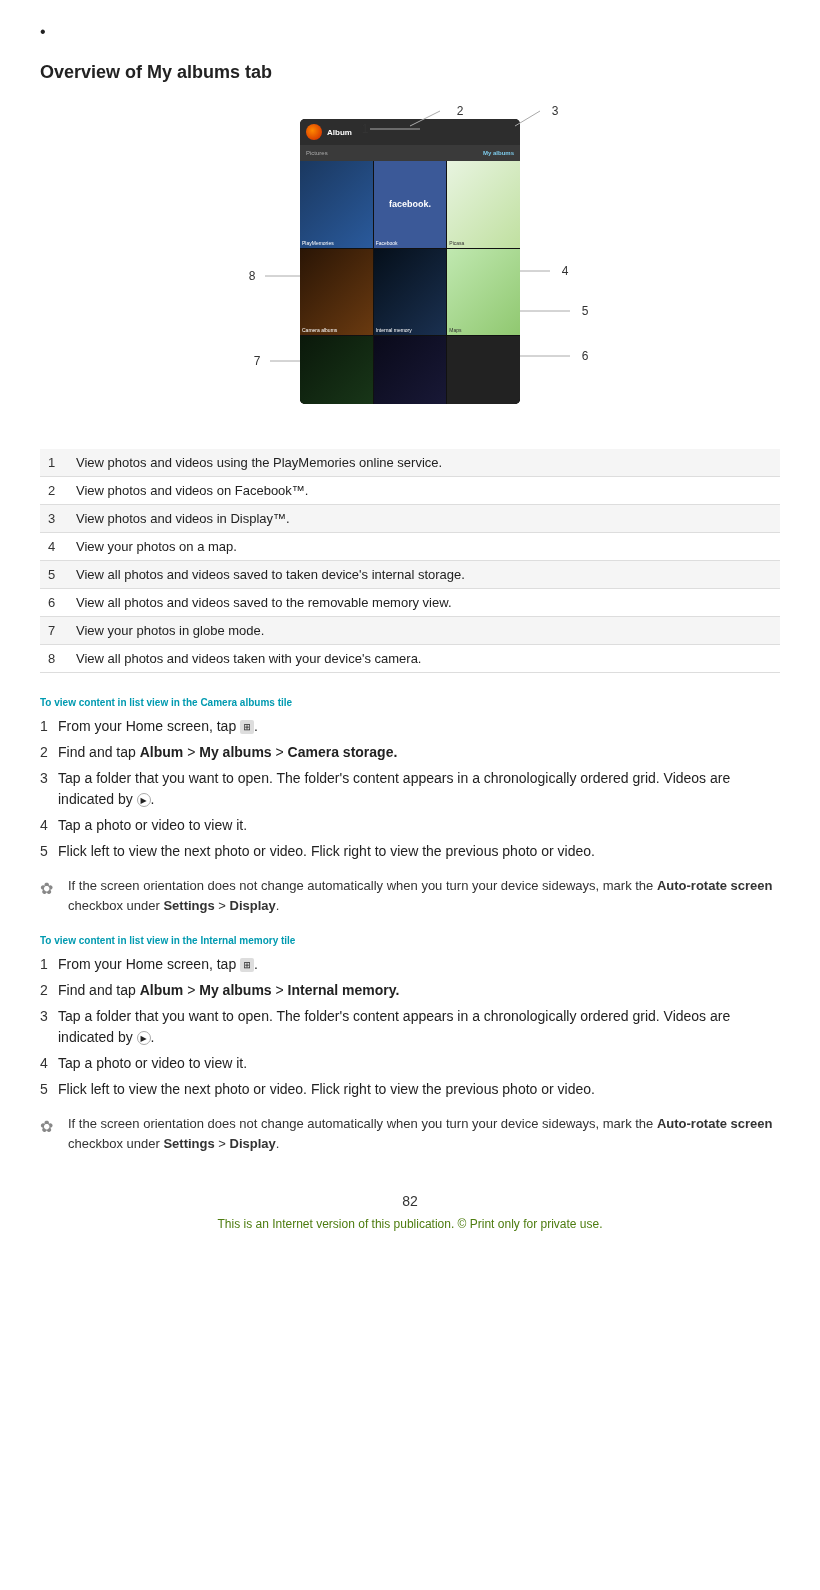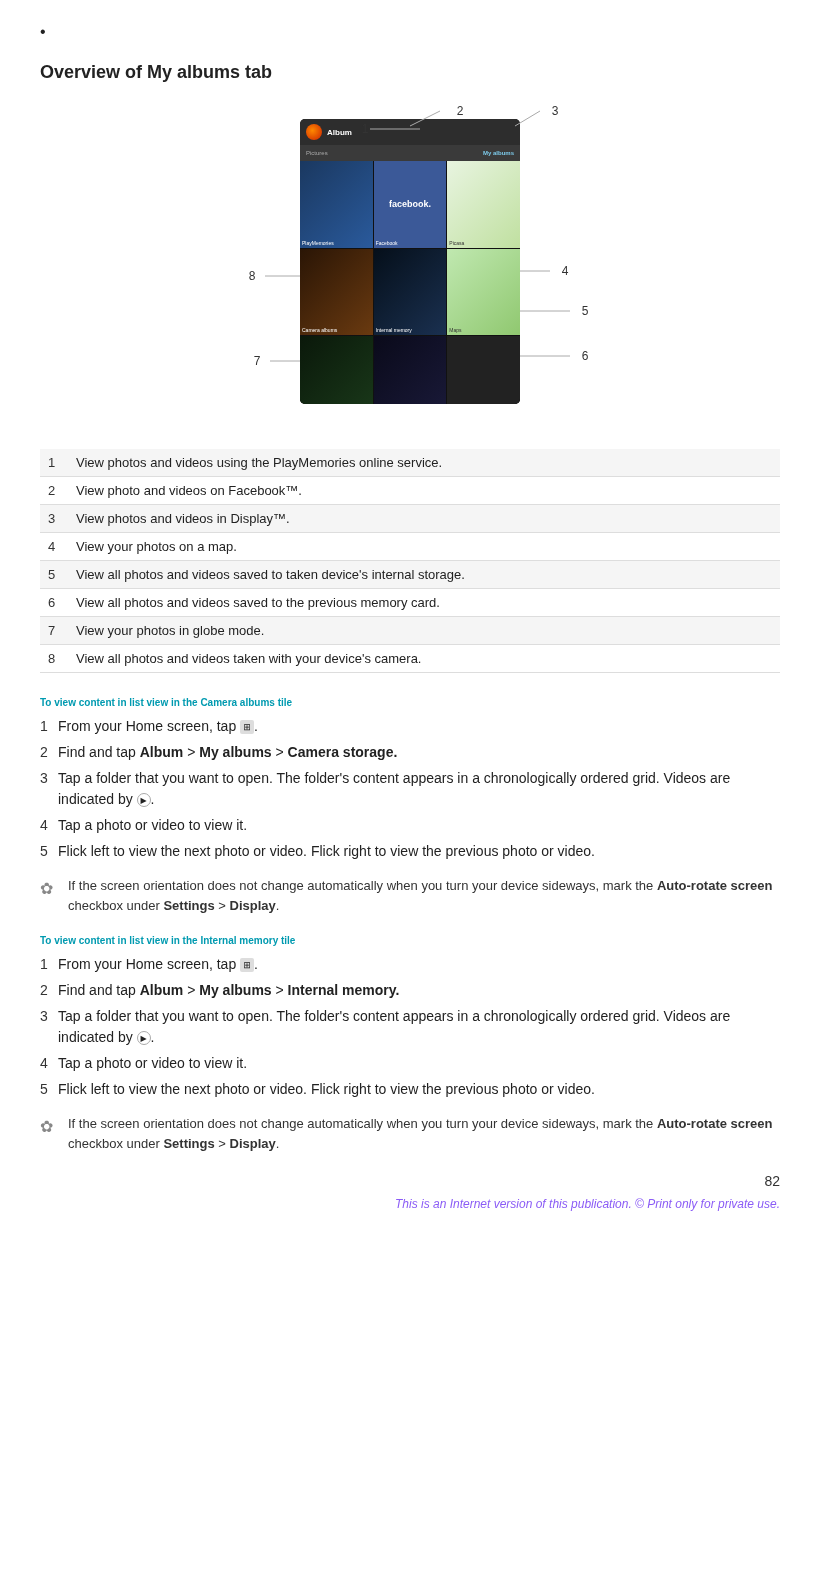--- a/index.html
+++ b/index.html
@@ -84,33 +84,32 @@
     .tip-icon {
       font-size: 16px;
       color: #888;
       margin-right: 8px;
       margin-top: 1px;
       min-width: 20px;
     }
     .tip-text strong { font-weight: bold; }
 
     .page-footer {
-      margin-top: 20px;
-      text-align: right;
+      margin-top: 40px;
+      text-align: center;
       border-top: none;
     }
     .page-num {
       font-size: 14px;
       color: #333;
       margin-bottom: 8px;
     }
     .footer-note {
       font-size: 12px;
-      color: #8b5cf6;
-      font-style: italic;
+      color: #4d7c0f;
     }
 
     .diagram-outer {
       position: relative;
       width: 520px;
       margin: 0 auto 18px auto;
     }
   </style>
 </head>
 <body>
@@ -200,37 +199,37 @@
 </div>
 
 <table class="num-table">
   <tbody id="table-body">
       <tr>
         <td>1</td>
         <td>View photos and videos using the PlayMemories online service.</td>
       </tr>
       <tr>
         <td>2</td>
-        <td>View photo and videos on Facebook™.</td>
+        <td>View photos and videos on Facebook™.</td>
       </tr>
       <tr>
         <td>3</td>
         <td>View photos and videos in Display™.</td>
       </tr>
       <tr>
         <td>4</td>
         <td>View your photos on a map.</td>
       </tr>
       <tr>
         <td>5</td>
         <td>View all photos and videos saved to taken device's internal storage.</td>
       </tr>
       <tr>
         <td>6</td>
-        <td>View all photos and videos saved to the previous memory card.</td>
+        <td>View all photos and videos saved to the removable memory view.</td>
       </tr>
       <tr>
         <td>7</td>
         <td>View your photos in globe mode.</td>
       </tr>
       <tr>
         <td>8</td>
         <td>View all photos and videos taken with your device's camera.</td>
       </tr>
     </tbody>

